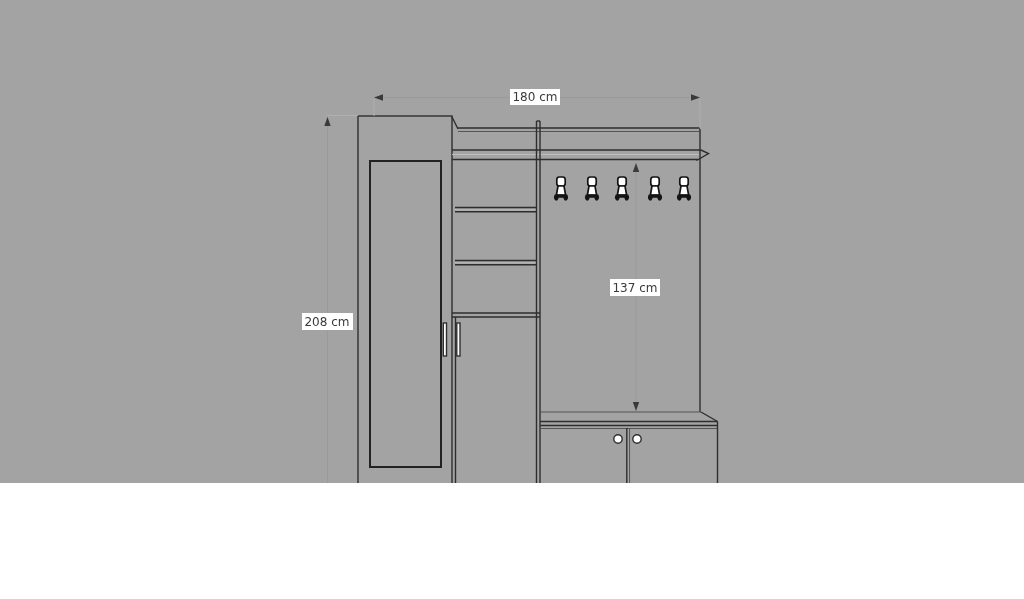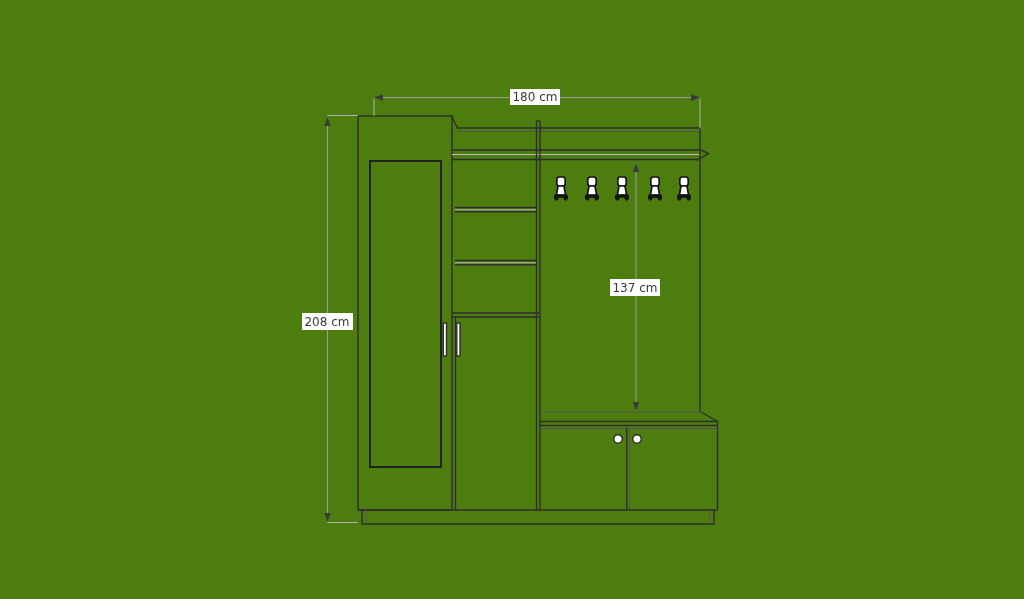--- a/index.html
+++ b/index.html
@@ -4,22 +4,22 @@
 <style>
   html, body {
     margin: 0;
     padding: 0;
     background: #ffffff;
     font-family: "DejaVu Sans", "Liberation Sans", sans-serif;
   }
   .canvas {
     position: relative;
     width: 1024px;
-    height: 599px;
-    background: #4d7c0f;
+    height: 483px;
+    background: #a3a3a3;
     overflow: hidden;
   }
   svg text {
     font-family: "DejaVu Sans", "Liberation Sans", sans-serif;
     font-size: 12px;
     fill: #3a3a3c;
   }
   .outline   { stroke: #2e2e2e; stroke-width: 1.4; fill: none; }
   .outline-thick { stroke: #222222; stroke-width: 2; fill: none; }
   .thin      { stroke: #555555; stroke-width: 1; fill: none; }

